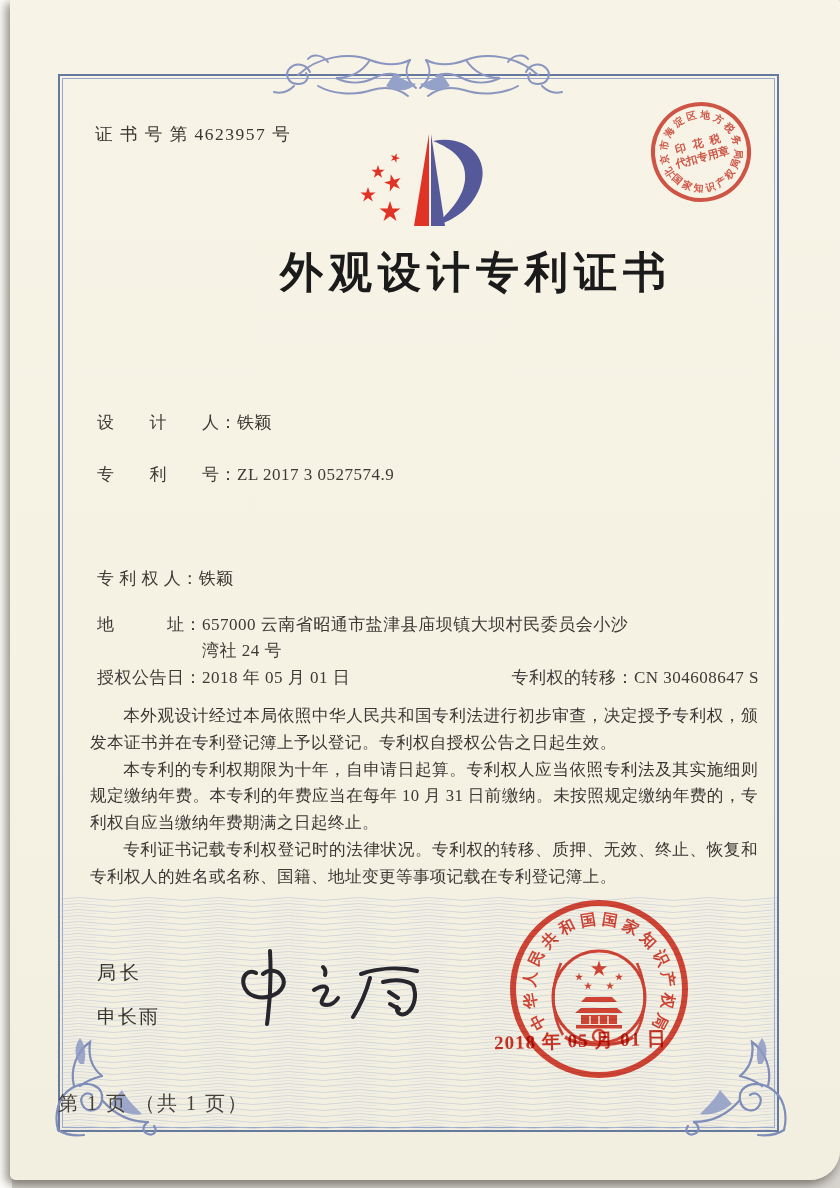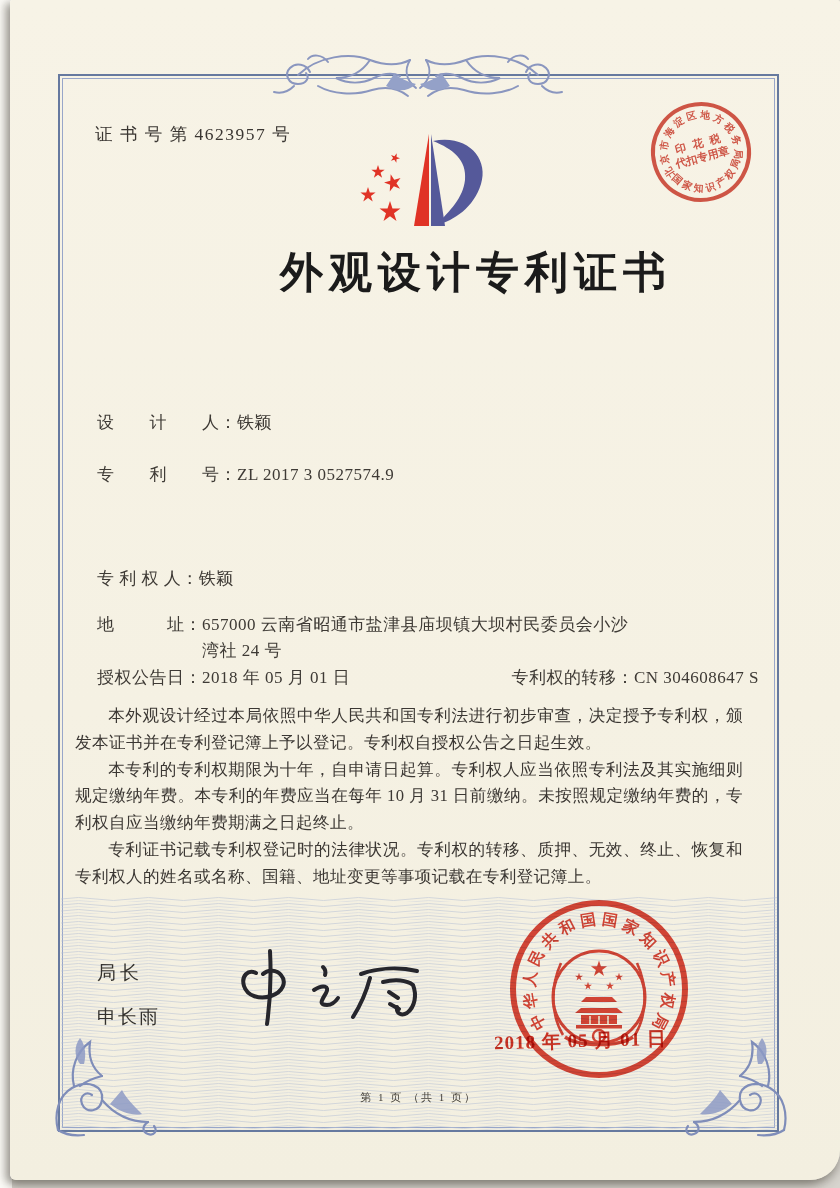--- a/index.html
+++ b/index.html
@@ -26,26 +26,26 @@
   .cert-number{font-size:17.5px;letter-spacing:1.5px;color:#3a3632;}
   .doc-title{
     left:58px;width:836px;text-align:center;top:244px;
     font-size:43px;letter-spacing:6px;color:#1b1b1b;font-weight:600;
   }
   .field{left:97px;font-size:17px;letter-spacing:.5px;color:#3e3a35;line-height:26px;white-space:nowrap;}
   .field .lbl{color:#3e3a35;}
   .addr-val{display:inline-block;vertical-align:top;white-space:nowrap;}
   .grant-row{left:97px;top:666px;width:662px;display:flex;justify-content:space-between;
     font-size:17px;letter-spacing:.5px;color:#3e3a35;white-space:nowrap;}
-  .paras{left:75px;top:703px;width:668px;font-size:16.6px;line-height:26.8px;
+  .paras{left:90px;top:703px;width:668px;font-size:16.6px;line-height:26.8px;
     color:#3b3733;text-align:justify;letter-spacing:.4px;}
   .paras p{margin:0;text-indent:2em;}
   .director-title{left:97px;top:960px;font-size:19px;letter-spacing:4px;color:#33312d;}
   .director-name{left:97px;top:1004px;font-size:19px;letter-spacing:2px;color:#33312d;}
-  .footer{left:58px;width:721px;top:1090px;text-align:center;font-size:11px;
+  .footer{left:58px;width:721px;top:1090px;text-align:left;font-size:20px;
     letter-spacing:2px;color:#44403a;}
   .seal{mix-blend-mode:multiply;}
   .seal-date{
     left:494px;top:1028px;font-size:19px;font-weight:600;letter-spacing:1px;
     color:#d33527;transform:rotate(-1.5deg);mix-blend-mode:multiply;white-space:nowrap;
   }
   svg text{font-family:"Liberation Serif","DejaVu Serif",serif;}
 </style>
 </head>
 <body>

